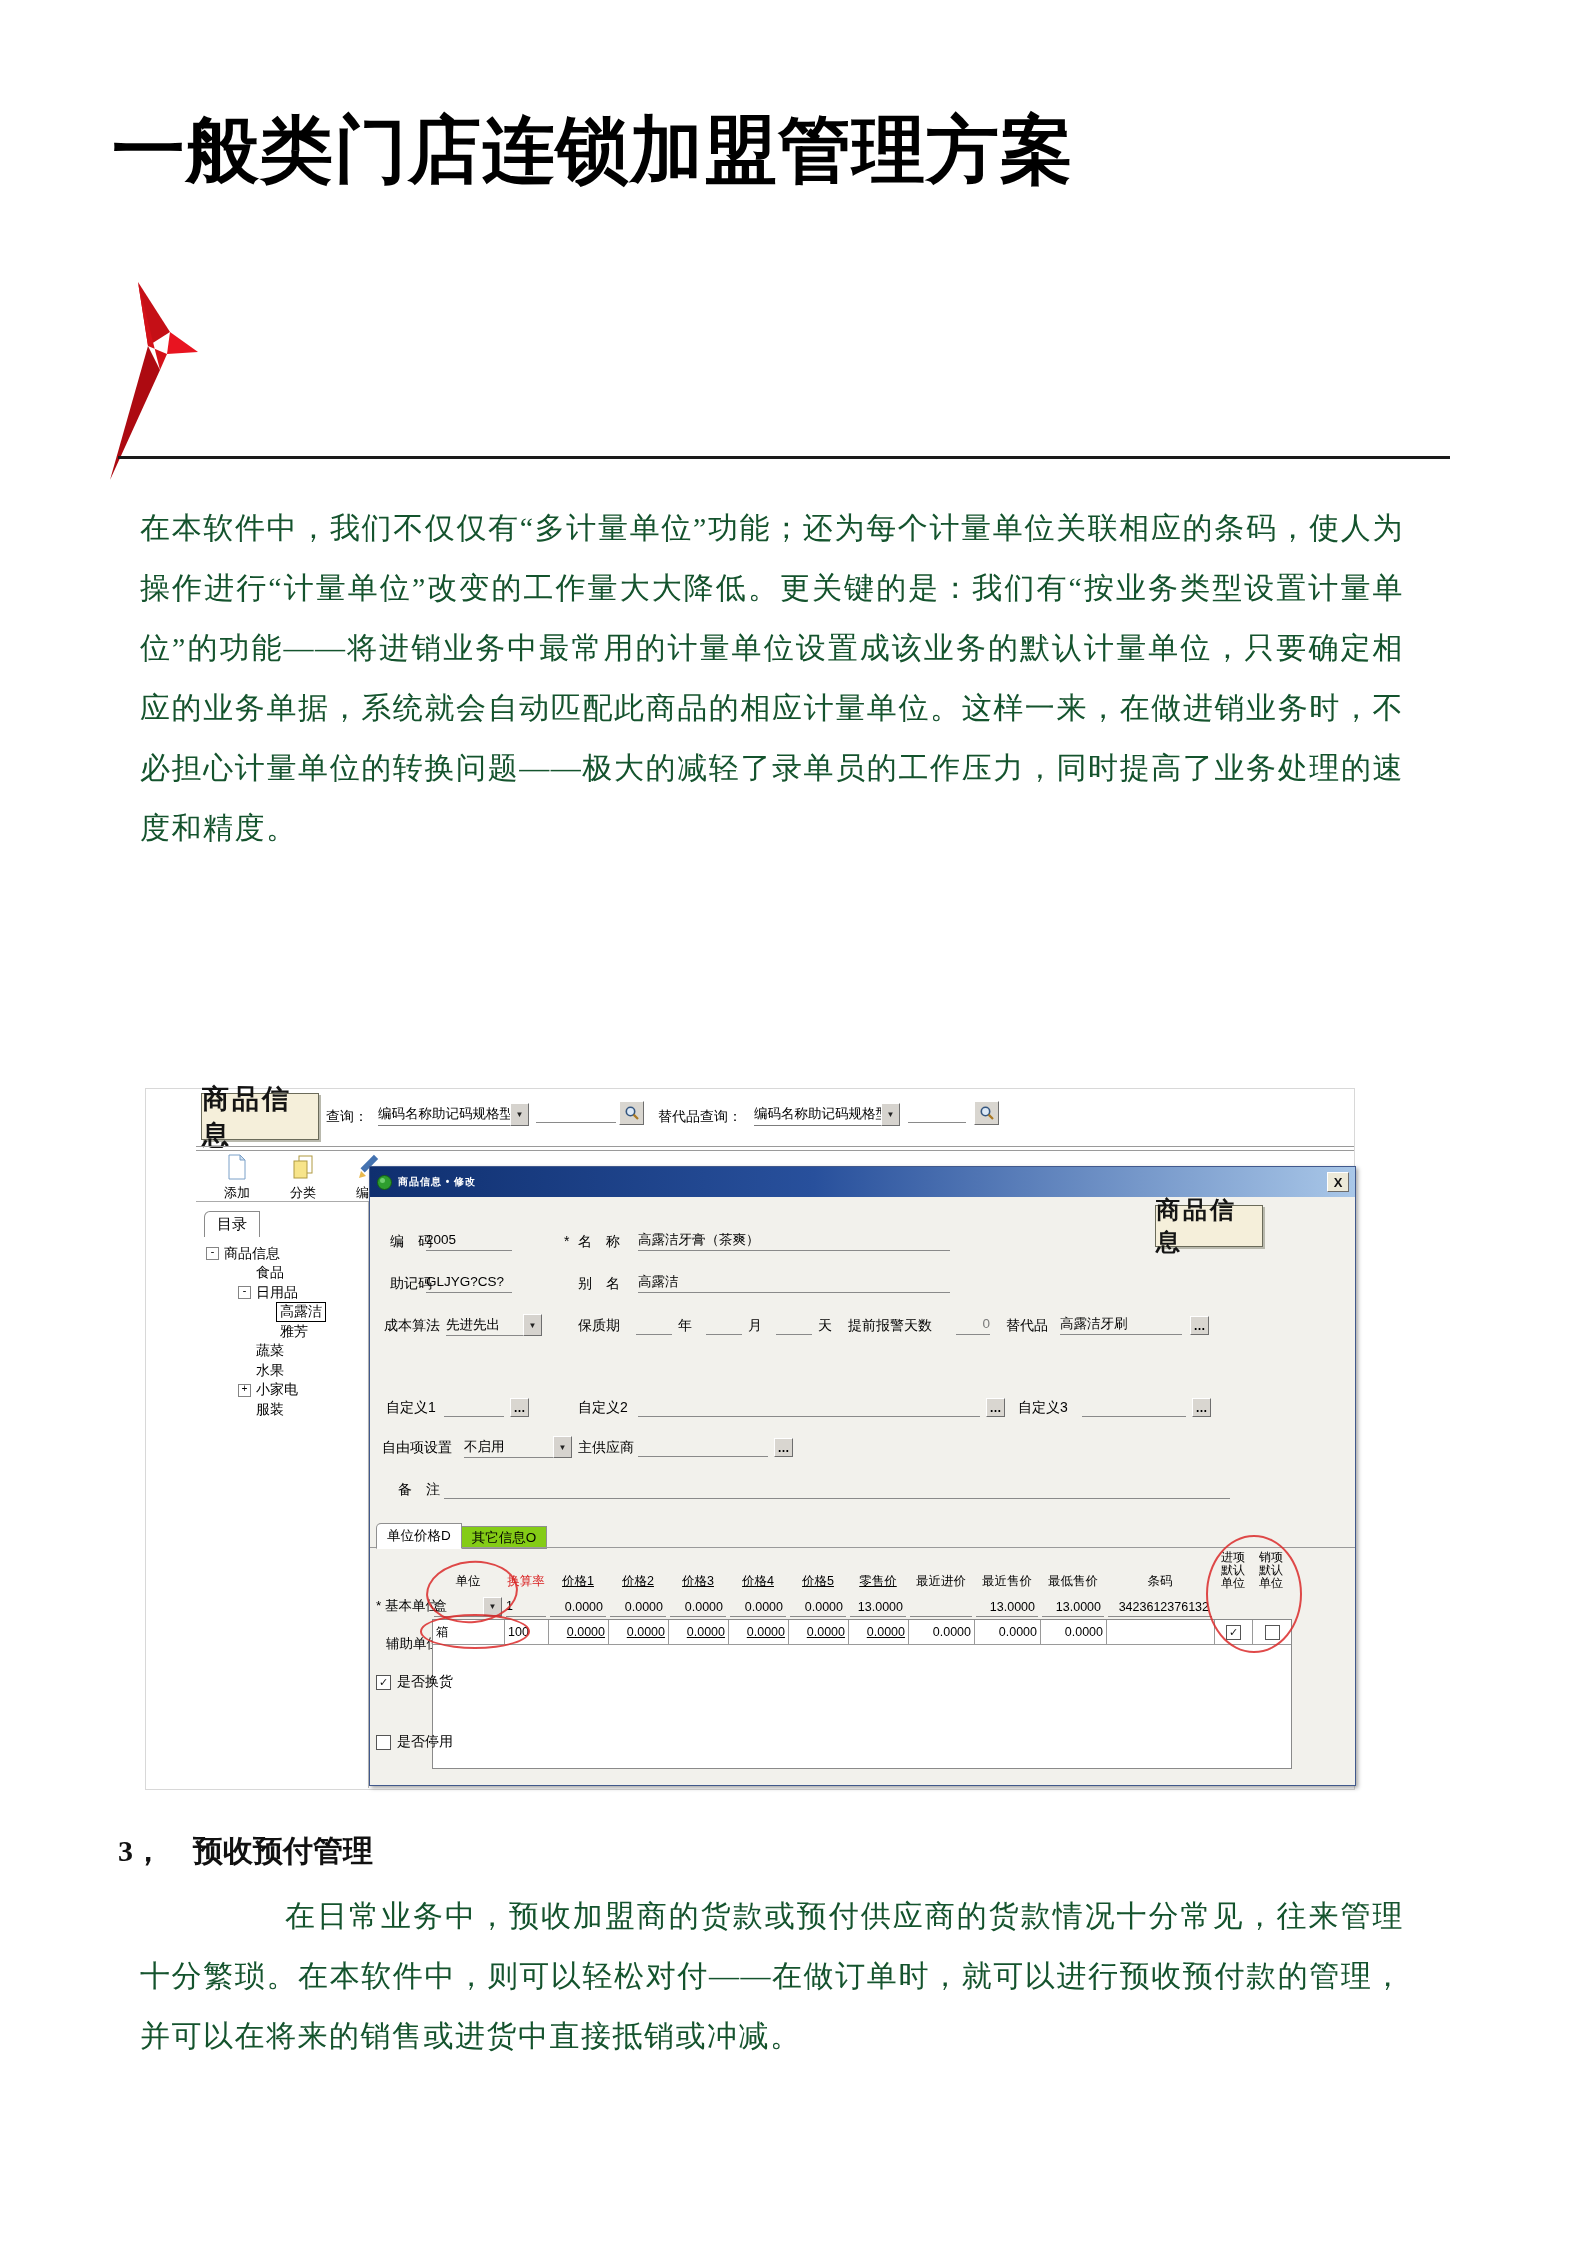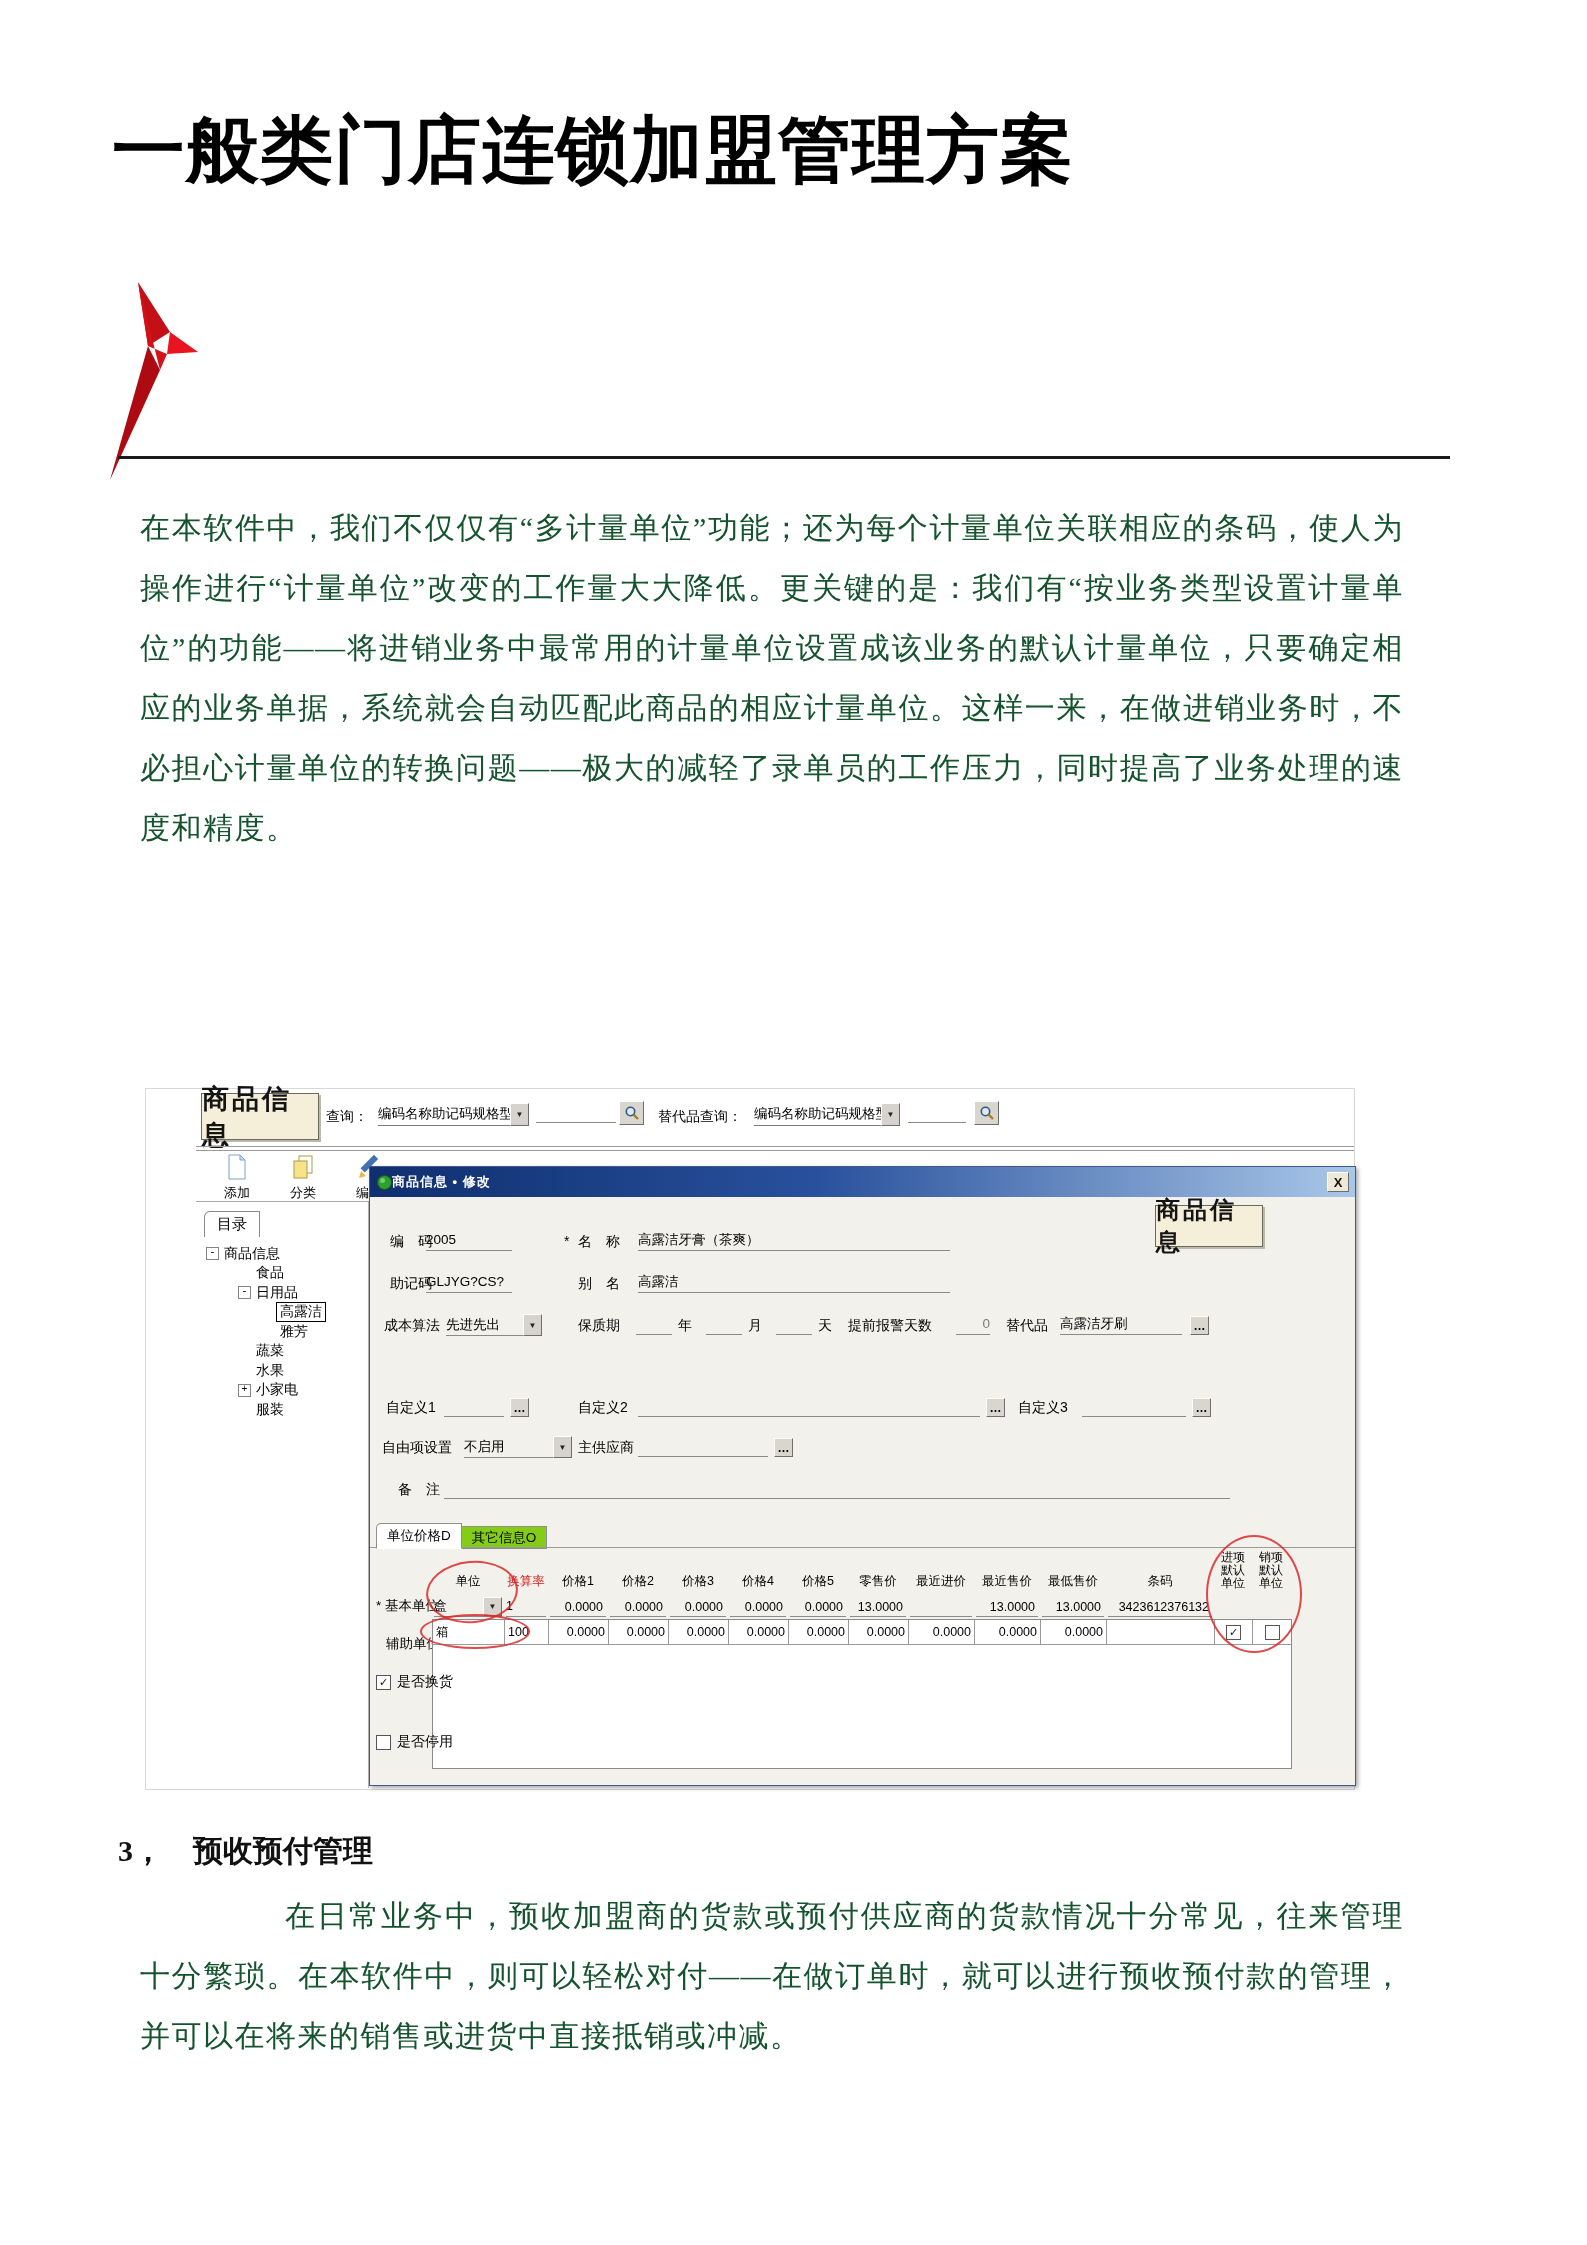--- a/index.html
+++ b/index.html
@@ -49,21 +49,21 @@
   .trow{height:19.5px;display:flex;align-items:center;font-size:14px;white-space:nowrap;}
   .exp{width:11px;height:11px;border:1px solid #848484;background:#fff;font-size:10px;line-height:9px;
     text-align:center;margin-right:5px;flex:none;font-family:"Liberation Mono",monospace;}
   .sel{border:1px solid #000;padding:0 3px;}
 
   
   .dialog{position:absolute;left:223px;top:77px;width:985px;height:618px;background:#f2f1ec;
     border:1px solid #41598c;box-shadow:2px 2px 4px rgba(0,0,0,.35);}
   .tbar{position:absolute;left:0;top:0;width:100%;height:30px;
     background:linear-gradient(to right,#0f2f6f 0%,#28509c 45%,#a9c7e8 100%);display:flex;align-items:center;}
-  .tbar .dtitle{color:#fff;font-weight:bold;font-size:13px;letter-spacing:1px;}
+  .tbar .dtitle{color:#fff;font-weight:bold;font-size:10px;margin-left:6px;letter-spacing:1px;}
   .dico{margin-left:7px;display:flex;}
   .xbtn{position:absolute;right:6px;top:5px;width:22px;height:20px;background:#ece9d8;padding:0;
     border:1px solid;border-color:#ffffff #6d6d6d #6d6d6d #ffffff;font-weight:bold;font-size:13px;
     font-family:"Liberation Sans",sans-serif;color:#111;}
   .frow{position:absolute;left:0;width:100%;height:24px;}
   .flbl{position:absolute;font-size:14px;white-space:nowrap;}
   .ful{position:absolute;bottom:2px;height:20px;border-bottom:1px solid #8a8a8a;font-size:13.5px;line-height:20px;white-space:nowrap;overflow:visible;}
   .fcombo{position:absolute;bottom:1px;height:22px;display:flex;}
   .fcombo .ctext{flex:1;border-bottom:1px solid #8a8a8a;font-size:13.5px;line-height:21px;}
   .morebtn{position:absolute;bottom:2px;width:19px;height:19px;background:#d9d6d0;padding:0;
@@ -78,21 +78,21 @@
   .ptab.idle{background:#84cc16;height:21px;border-left:none;}
   .tabline{position:absolute;left:0;top:380px;width:985px;border-top:1px solid #9a9a9a;}
 
   
   .ghead{position:absolute;left:62px;top:384px;width:860px;display:flex;align-items:flex-end;font-size:12.5px;}
   .ghead span{text-align:center;}
   .gbase{position:absolute;left:62px;top:424px;width:860px;height:26px;display:flex;align-items:flex-end;font-size:12.5px;}
   .gb{border-bottom:1px solid #8a8a8a;margin:0 2px;height:20px;line-height:20px;}
   .gb.noline{border-bottom:none;}
   .num{text-align:right;padding-right:3px;box-sizing:border-box;}
-  .cw-unit{width:72px;}  .cw-rate{width:44px;}  .cw-num{width:60px;}
+  .cw-unit{width:72px;}  .cw-rate{width:44px;}  .cw-num{width:60px;text-decoration:underline;}
   .cw-num2{width:66px;}  .cw-bar{width:108px;}  .cw-chk{width:38px;}
   .bw-unit{width:68px;}  .bw-rate{width:40px;}  .bw-num{width:56px;}
   .bw-num2{width:62px;}  .bw-bar{width:104px;}  .bw-chk{width:34px;}
   .hred{color:#d92020;}
   .chkhead{font-size:12px;line-height:13px;padding:0 4px;box-sizing:border-box;}
   .rowlbl{position:absolute;font-size:13.5px;white-space:nowrap;}
   .unitcombo{display:flex;width:100%;height:20px;}
   .unitcombo .ctext{flex:1;font-size:13px;line-height:19px;}
   .auxbox{position:absolute;left:62px;top:452px;width:860px;height:150px;background:#fff;border:1px solid #8a8a8a;box-sizing:border-box;}
   .gaux{display:flex;font-size:12.5px;}

